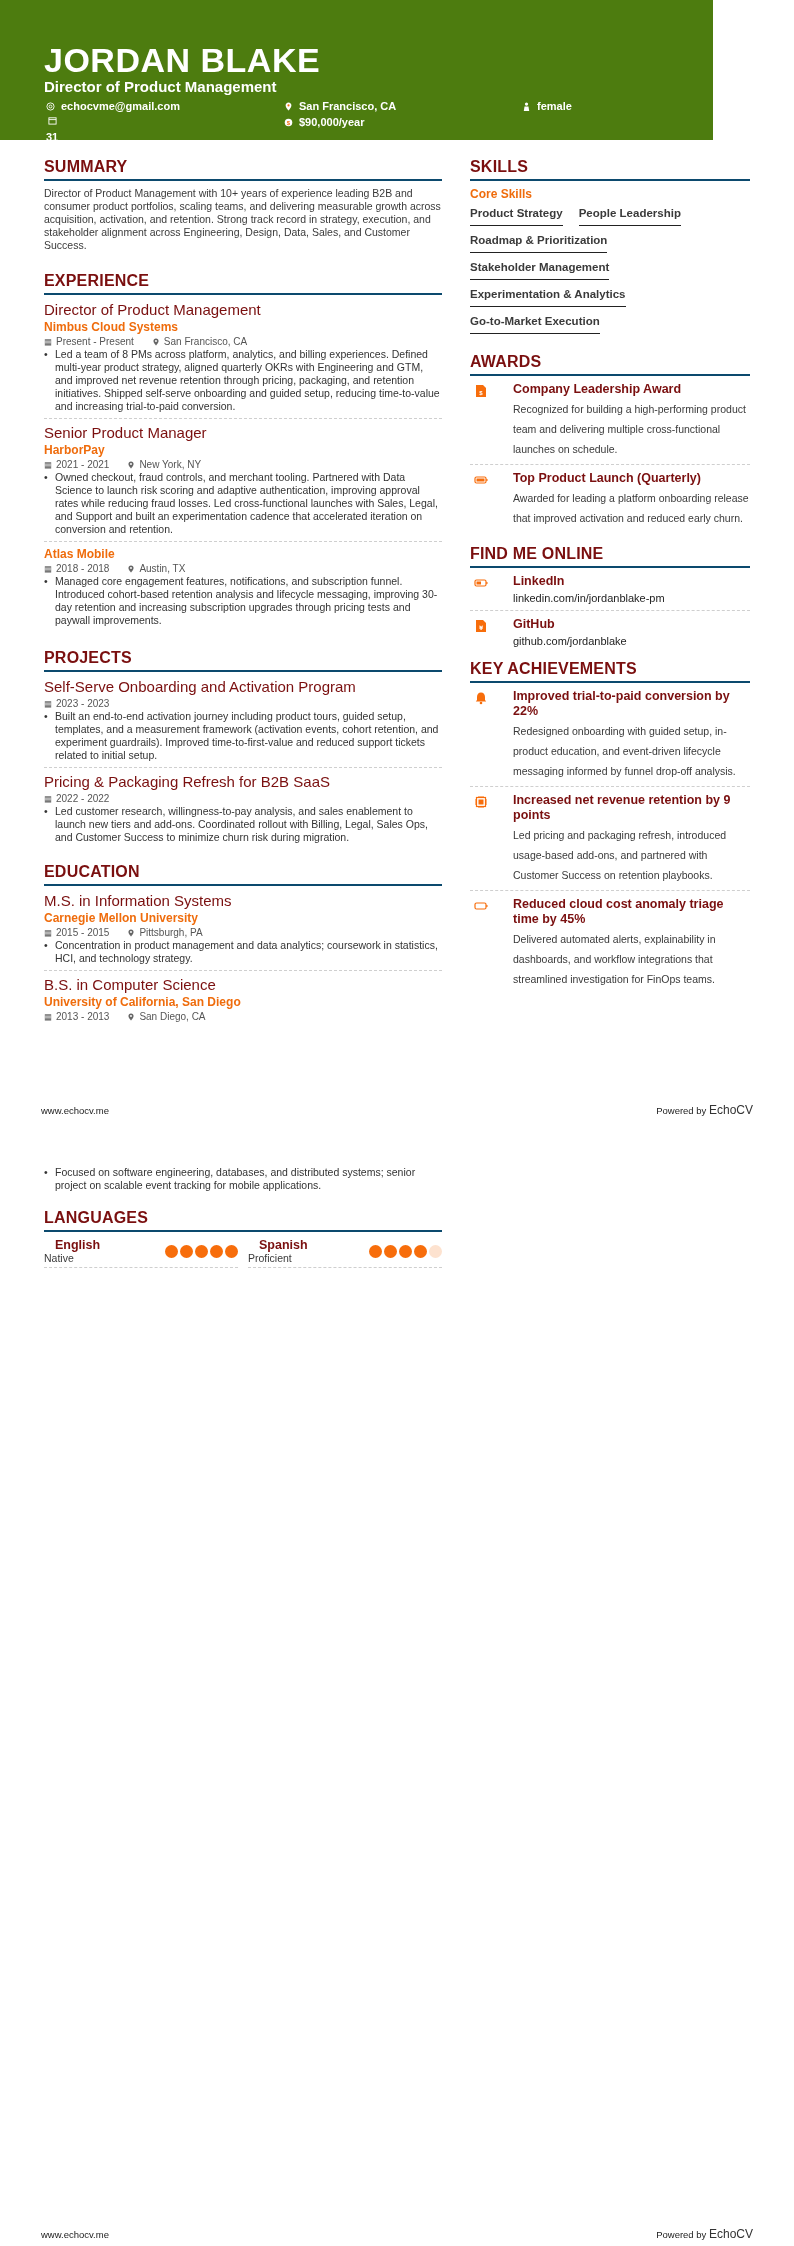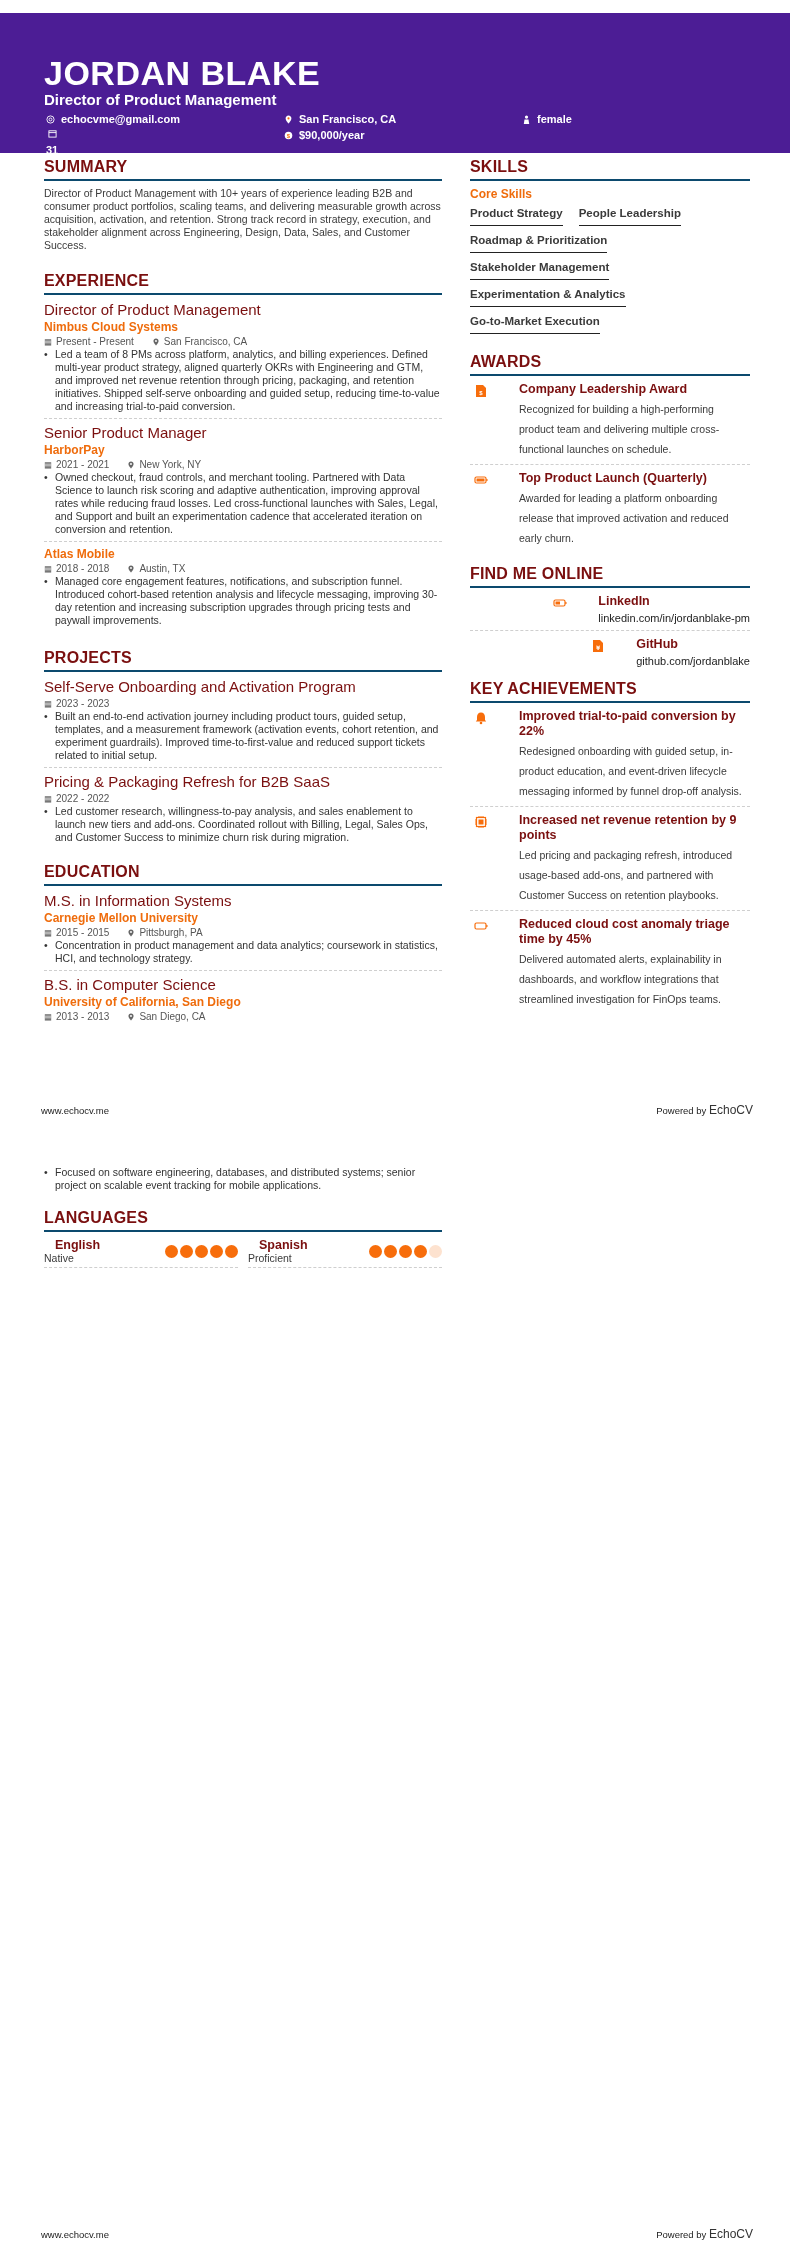--- a/index.html
+++ b/index.html
@@ -1,19 +1,19 @@
 <!DOCTYPE html>
 <html><head>
 <meta charset="utf-8">
 <style>
   * { box-sizing: border-box; margin: 0; padding: 0; }
   html, body { width: 794px; background: #ffffff; }
   body { font-family: "Liberation Sans", "DejaVu Sans", sans-serif; color: #333; position: relative; height: 2246px; overflow: hidden; }
 
-  .header { position: absolute; left: 0; top: 13px; width: 790px; height: 140px; background: #4c1d95; color: #fff; }
+  .header { position: absolute; left: 0; top: 0; width: 713px; height: 140px; background: #4d7c0f; color: #fff; }
   .header .name { position: absolute; left: 44px; top: 42px; font-size: 34px; font-weight: 700; letter-spacing: 0.5px; line-height: 36px; }
   .header .title { position: absolute; left: 44px; top: 78px; font-size: 15px; font-weight: 700; line-height: 18px; }
   .contact { position: absolute; font-size: 11px; font-weight: 700; display: flex; align-items: center; gap: 6px; line-height: 13px; }
   .contact svg { width: 9px; height: 9px; }
 
   .col-left { position: absolute; left: 44px; width: 398px; }
   .col-right { position: absolute; left: 470px; width: 280px; }
 
   .sec-title { color: #7a0f0f; font-size: 16px; font-weight: 700; line-height: 20px; padding-bottom: 2px; border-bottom: 2px solid #0c4a6e; margin-bottom: 6px; letter-spacing: 0.2px; }
   .p { font-size: 10.5px; line-height: 13px; color: #3a3a3a; }
@@ -25,21 +25,21 @@
   .meta { font-size: 10px; color: #555; display: flex; align-items: center; gap: 4px; line-height: 13px; }
   .meta .loc { margin-left: 14px; display: inline-flex; align-items: center; gap: 4px; }
   .meta svg { width: 8px; height: 8px; }
   .bullet { display: flex; gap: 5px; font-size: 10.5px; line-height: 13px; color: #333; }
   .bullet .dot { width: 6px; flex: none; }
 
   .skill-sub { color: #ef6c0c; font-size: 12px; font-weight: 700; line-height: 15px; margin-bottom: 2px; }
   .skills { display: flex; flex-wrap: wrap; column-gap: 16px; }
   .skill { font-size: 11.5px; font-weight: 700; color: #3a3a3a; padding: 3px 0 5px; border-bottom: 1.5px solid #222; margin-bottom: 5px; line-height: 13px; }
 
-  .ritem { display: flex; gap: 27px; padding-bottom: 5px; margin-bottom: 6px; border-bottom: 1px dashed #cfcfcf; justify-content: flex-end; }
+  .ritem { display: flex; gap: 21px; padding-bottom: 5px; margin-bottom: 6px; border-bottom: 1px dashed #cfcfcf; }
   .ritem.last { border-bottom: none; }
   .ricon { width: 22px; flex: none; padding-top: 2px; padding-left: 4px; }
   .ricon svg { width: 14px; height: 14px; }
   .rtitle { color: #7a0f0f; font-size: 12.5px; font-weight: 700; line-height: 15px; }
   .rdesc { font-size: 10.5px; line-height: 20px; color: #3a3a3a; margin-top: 2px; }
   .rlink { font-size: 11px; line-height: 13px; color: #222; margin-top: 3px; }
 
   .footer { position: absolute; left: 41px; width: 712px; display: flex; justify-content: space-between; align-items: baseline; font-size: 9.5px; color: #222; }
   .footer .brand { font-size: 12px; color: #333; }
 

